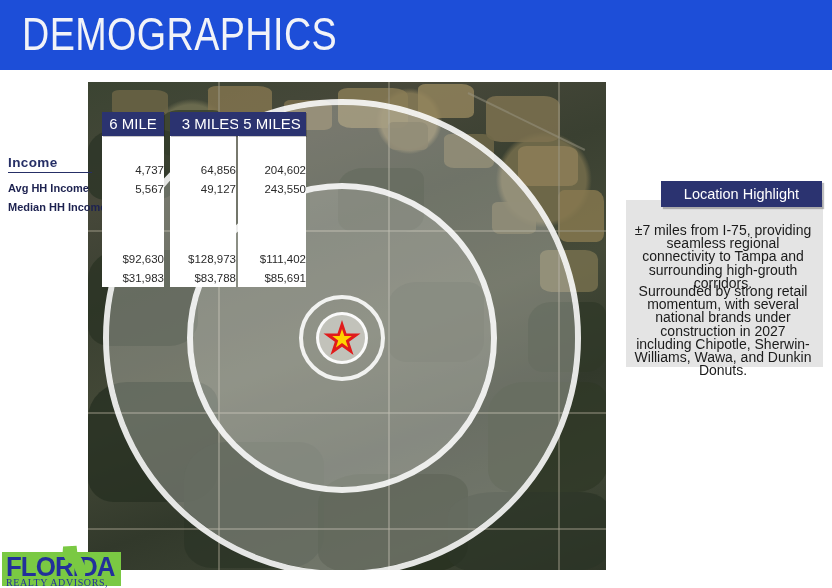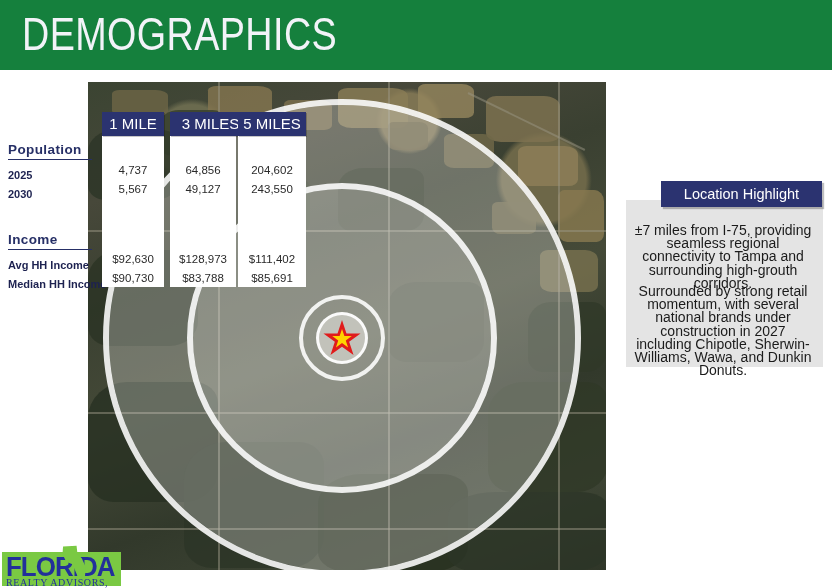--- a/index.html
+++ b/index.html
@@ -1,21 +1,21 @@
 <!DOCTYPE html>
 <html><head>
 <meta charset="utf-8">
 <style>
   html,body{margin:0;padding:0;background:#fff;}
   body{width:832px;height:588px;position:relative;overflow:hidden;
        font-family:"Liberation Sans","DejaVu Sans",sans-serif;}
 
   
   #header-bar{position:absolute;left:0;top:0;width:832px;height:70px;
-              background:#15803d;}
+              background:#1d4ed8;}
   #header-title{position:absolute;left:22px;top:6px;
                 font-size:46px;line-height:56px;color:#f2f3f8;
                 font-family:"Liberation Sans Narrow","Liberation Sans",sans-serif;
                 font-weight:400;letter-spacing:0.5px;
                 transform:scaleX(0.82);transform-origin:left center;}
 
   
   #map-wrap{position:absolute;left:88px;top:82px;width:518px;height:488px;
             overflow:hidden;background:#2d3326;}
   #map-img{position:absolute;inset:0;}
@@ -65,27 +65,27 @@
                       80.4% 92.1%,50% 70.4%,19.6% 92.1%,31.1% 57.0%,
                       1.2% 35.2%,38.2% 35.2%);}
 
   
   #demo-labels{position:absolute;left:8px;top:142px;width:92px;}
   .sec-head{font-size:13.5px;font-weight:bold;color:#262f66;
             letter-spacing:.4px;padding-bottom:2px;}
   .sec-rule{border-bottom:1.6px solid #262f66;width:84px;margin-bottom:6px;}
   .row-lbl{font-size:11px;font-weight:bold;color:#1d2250;
            height:19px;line-height:19px;white-space:nowrap;}
-  #income-block{margin-top:28px;}
+  #income-block{margin-top:13px;}
   .col-head{position:absolute;background:#2b3370;color:#fff;
             font-size:15px;line-height:24px;height:24px;text-align:center;
             white-space:nowrap;box-shadow:1px 1px 0 rgba(0,0,0,.22);}
   .col-body{position:absolute;background:#fff;}
   .cell{font-size:11.5px;color:#2a2a2a;height:19px;line-height:19px;
-        text-align:center;white-space:nowrap;}
+        text-align:right;white-space:nowrap;}
   .cell-gap{height:21px;}
 
   
   #lh-panel{position:absolute;left:626px;top:200px;width:197px;height:167px;
             background:#e4e4e4;}
   #lh-head{position:absolute;left:661px;top:181px;width:161px;height:26px;
            background:#2b3370;color:#fff;font-size:14.5px;line-height:26px;
            text-align:center;box-shadow:2px 2px 1px rgba(0,0,0,.25);}
   .lh-p{position:absolute;left:632px;width:182px;font-size:14px;
         line-height:13.2px;color:#1b1b1b;text-align:center;}
@@ -162,44 +162,38 @@
 
     <div id="star-marker">
       <div id="star-disc"></div>
       <div id="star-outer"></div>
       <div id="star-inner"></div>
     </div>
   </div>
 </div>
 
 <div id="demo-labels">
-  <div>
-    <div class="sec-head">Population</div>
-    <div class="sec-rule"></div>
-    <div class="row-lbl">2025</div>
-    <div class="row-lbl">2030</div>
-  </div>
   <div id="income-block">
     <div class="sec-head">Income</div>
     <div class="sec-rule"></div>
     <div class="row-lbl">Avg HH Income</div>
     <div class="row-lbl">Median HH Income</div>
   </div>
 </div>
 
 <div class="col-body" style="left:102px;top:133px;width:62px;height:154px;">
   <div style="height:28px;"></div>
   <div class="cell">4,737</div>
   <div class="cell">5,567</div>
   <div class="cell-gap"></div>
   <div style="height:30px;"></div>
   <div class="cell">$92,630</div>
-  <div class="cell">$90,730</div>
-</div>
-<div class="col-head" style="left:102px;top:112px;width:62px;">1 MILE</div>
+  <div class="cell">$31,983</div>
+</div>
+<div class="col-head" style="left:102px;top:112px;width:62px;">6 MILE</div>
 
 <div class="col-body" style="left:170px;top:133px;width:66px;height:154px;">
   <div style="height:28px;"></div>
   <div class="cell">64,856</div>
   <div class="cell">49,127</div>
   <div class="cell-gap"></div>
   <div style="height:30px;"></div>
   <div class="cell">$128,973</div>
   <div class="cell">$83,788</div>
 </div>

